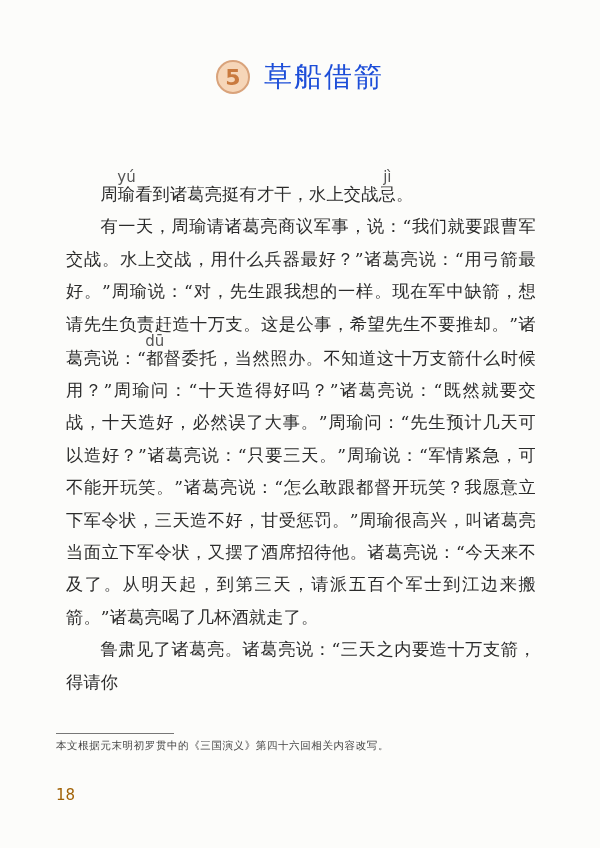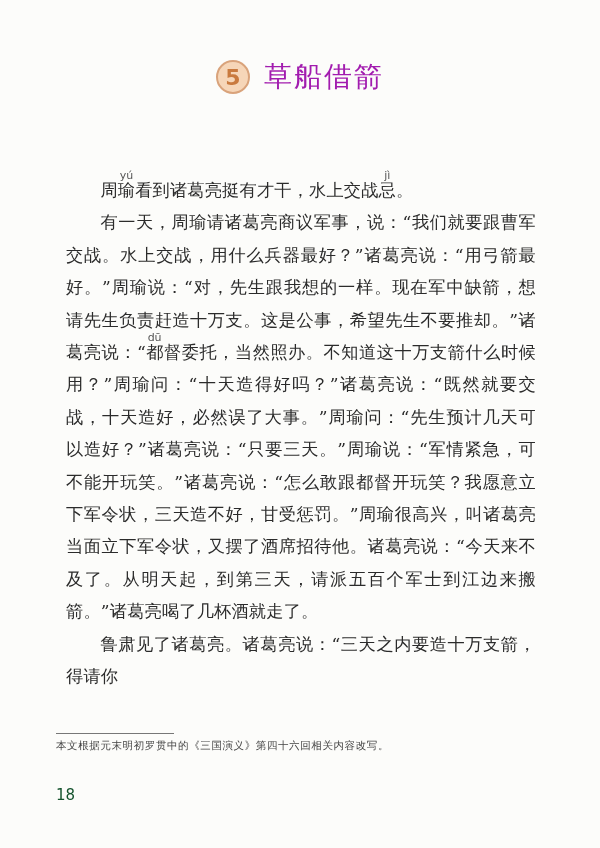--- a/index.html
+++ b/index.html
@@ -42,21 +42,21 @@
       color: #c97a3e;
       font-family: "DejaVu Sans", "Liberation Sans", sans-serif;
       font-weight: bold;
       font-size: 22px;
       margin-right: 14px;
       box-sizing: border-box;
     }
     .lesson-title {
       font-family: "DejaVu Sans", "Liberation Sans", sans-serif;
       font-size: 28px;
-      color: #a21caf;
+      color: #1d4ed8;
       letter-spacing: 2px;
     }
     .body-text {
       position: absolute;
       left: 66px;
       top: 170px;
       width: 470px;
       font-size: 17.2px;
       line-height: 32.4px;
       letter-spacing: 0.2px;
@@ -64,21 +64,21 @@
     .para {
       margin: 0;
       text-indent: 2em;
       text-align: justify;
     }
     ruby {
       ruby-position: over;
     }
     rt {
       font-family: "DejaVu Sans", "Liberation Sans", sans-serif;
-      font-size: 11px;
+      font-size: 15px;
       color: #555;
       letter-spacing: 0;
     }
     .footnote-rule {
       position: absolute;
       left: 56px;
       top: 733px;
       width: 118px;
       height: 1px;
       background: #777;
@@ -91,21 +91,21 @@
       color: #444;
       font-family: "DejaVu Sans", "Liberation Sans", sans-serif;
       letter-spacing: 0.6px;
       text-align: center;
     }
     .page-number {
       position: absolute;
       left: 56px;
       top: 786px;
       font-size: 15px;
-      color: #14532d;
+      color: #a16207;
       font-family: "DejaVu Sans", "Liberation Sans", sans-serif;
     }
   </style>
 </head>
 <body>
 
 <div class="page">
 
   <div class="title-row">
     <div class="lesson-badge">

